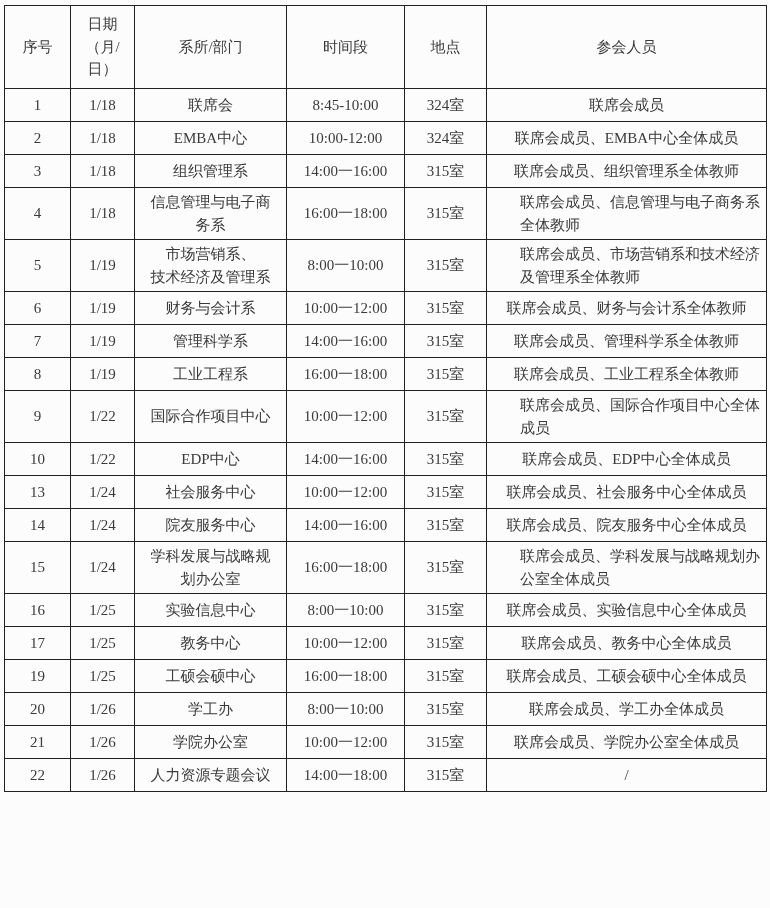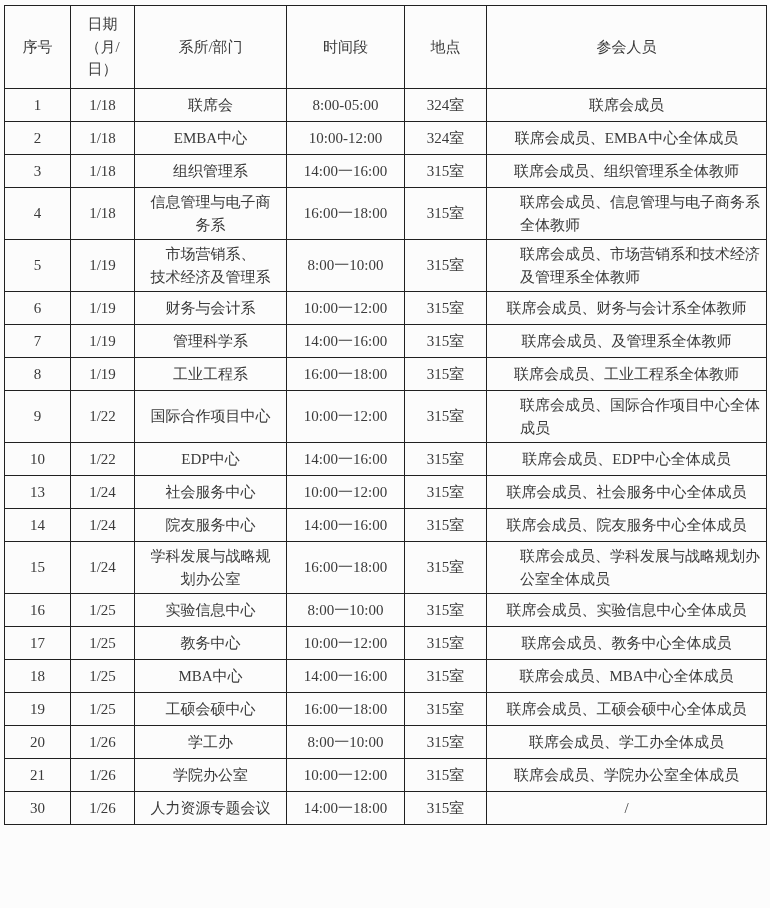--- a/index.html
+++ b/index.html
@@ -67,21 +67,21 @@
         <th>时间段</th>
         <th>地点</th>
         <th>参会人员</th>
       </tr>
     </thead>
     <tbody>
         <tr>
     <td>1</td>
     <td>1/18</td>
     <td>联席会</td>
-    <td>8:00-05:00</td>
+    <td>8:45-10:00</td>
     <td>324室</td>
     <td>联席会成员</td>
   </tr>
         <tr>
     <td>2</td>
     <td>1/18</td>
     <td>EMBA中心</td>
     <td>10:00-12:00</td>
     <td>324室</td>
     <td>联席会成员、EMBA中心全体成员</td>
@@ -121,21 +121,21 @@
     <td>10:00一12:00</td>
     <td>315室</td>
     <td>联席会成员、财务与会计系全体教师</td>
   </tr>
         <tr>
     <td>7</td>
     <td>1/19</td>
     <td>管理科学系</td>
     <td>14:00一16:00</td>
     <td>315室</td>
-    <td>联席会成员、及管理系全体教师</td>
+    <td>联席会成员、管理科学系全体教师</td>
   </tr>
         <tr>
     <td>8</td>
     <td>1/19</td>
     <td>工业工程系</td>
     <td>16:00一18:00</td>
     <td>315室</td>
     <td>联席会成员、工业工程系全体教师</td>
   </tr>
         <tr>
@@ -191,28 +191,20 @@
   </tr>
         <tr>
     <td>17</td>
     <td>1/25</td>
     <td>教务中心</td>
     <td>10:00一12:00</td>
     <td>315室</td>
     <td>联席会成员、教务中心全体成员</td>
   </tr>
         <tr>
-    <td>18</td>
-    <td>1/25</td>
-    <td>MBA中心</td>
-    <td>14:00一16:00</td>
-    <td>315室</td>
-    <td>联席会成员、MBA中心全体成员</td>
-  </tr>
-        <tr>
     <td>19</td>
     <td>1/25</td>
     <td>工硕会硕中心</td>
     <td>16:00一18:00</td>
     <td>315室</td>
     <td>联席会成员、工硕会硕中心全体成员</td>
   </tr>
         <tr>
     <td>20</td>
     <td>1/26</td>
@@ -223,21 +215,21 @@
   </tr>
         <tr>
     <td>21</td>
     <td>1/26</td>
     <td>学院办公室</td>
     <td>10:00一12:00</td>
     <td>315室</td>
     <td>联席会成员、学院办公室全体成员</td>
   </tr>
         <tr>
-    <td>30</td>
+    <td>22</td>
     <td>1/26</td>
     <td>人力资源专题会议</td>
     <td>14:00一18:00</td>
     <td>315室</td>
     <td>/</td>
   </tr>
       </tbody>
   </table>
 </div>
 

